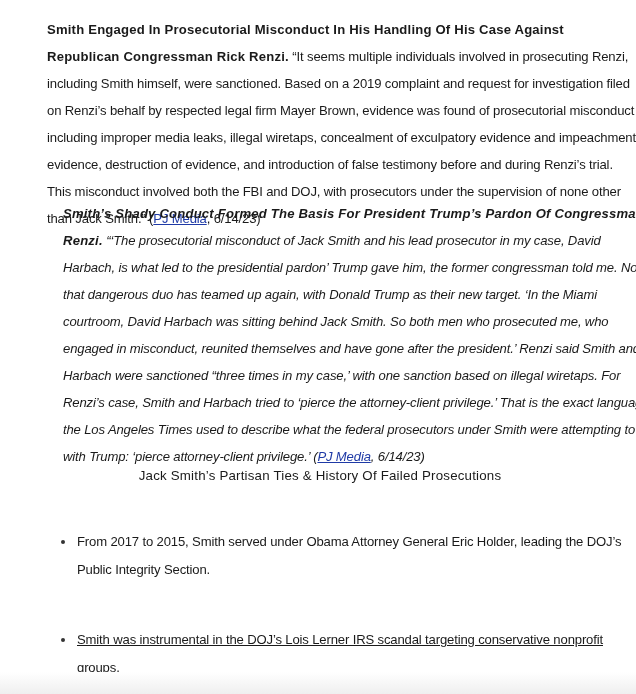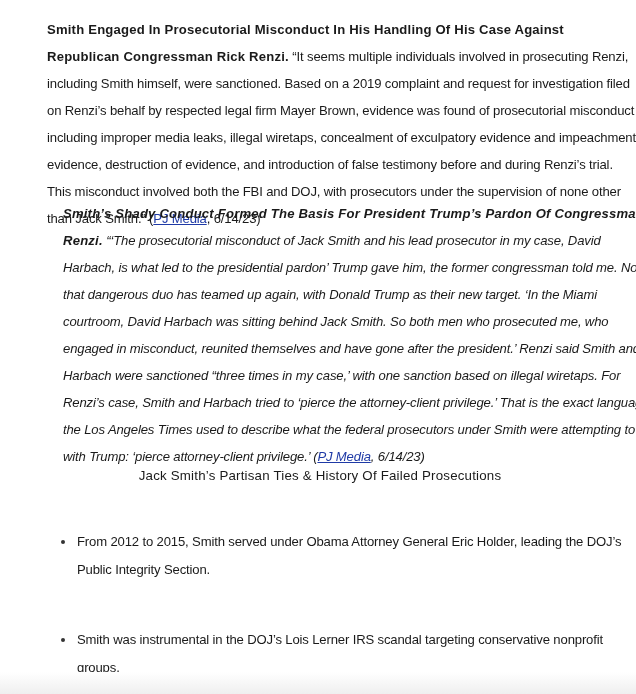--- a/index.html
+++ b/index.html
@@ -27,40 +27,40 @@
   .bullet {
     position: absolute; left: 26px; width: 560px;
     font-size: 13.1px; line-height: 28px; letter-spacing: -0.15px;
     padding-left: 16px;
   }
   .bullet .dot {
     position: absolute; left: 0; top: 12px;
     width: 4px; height: 4px; border-radius: 50%; background: #333;
   }
   .b1 { top: 524px; }
-  .b2 { top: 622px; }
+  .b2 { top: 622px; text-decoration: underline; }
   .fade {
     position: absolute; left: 0; bottom: 0; width: 636px; height: 22px;
     background: linear-gradient(#ffffff, #efefef);
   }
 </style>
 </head>
 <body>
 
 <div class="page">
 
   <p class="para p1"><b>Smith Engaged In Prosecutorial Misconduct In His Handling Of His Case Against Republican Congressman Rick Renzi.</b><span> “It seems multiple individuals involved in prosecuting Renzi, including Smith himself, were sanctioned. Based on a 2019 complaint and request for investigation filed on Renzi’s behalf by respected legal firm Mayer Brown, evidence was found of prosecutorial misconduct including improper media leaks, illegal wiretaps, concealment of exculpatory evidence and impeachment evidence, destruction of evidence, and introduction of false testimony before and during Renzi’s trial. This misconduct involved both the FBI and DOJ, with prosecutors under the supervision of none other than Jack Smith.” (</span><span class="link">PJ Media</span><span>, 6/14/23)</span></p>
 
   <p class="para p2"><b>Smith’s Shady Conduct Formed The Basis For President Trump’s Pardon Of Congressman Renzi.</b><span> “‘The prosecutorial misconduct of Jack Smith and his lead prosecutor in my case, David Harbach, is what led to the presidential pardon’ Trump gave him, the former congressman told me. Now that dangerous duo has teamed up again, with Donald Trump as their new target. ‘In the Miami courtroom, David Harbach was sitting behind Jack Smith. So both men who prosecuted me, who engaged in misconduct, reunited themselves and have gone after the president.’ Renzi said Smith and Harbach were sanctioned “three times in my case,’ with one sanction based on illegal wiretaps. For Renzi’s case, Smith and Harbach tried to ‘pierce the attorney-client privilege.’ That is the exact language the Los Angeles Times used to describe what the federal prosecutors under Smith were attempting to do with Trump: ‘pierce attorney-client privilege.’ (</span><span class="link">PJ Media</span><span>, 6/14/23)</span></p>
 
   <div class="section-title">Jack Smith’s Partisan Ties &amp; History Of Failed Prosecutions</div>
 
   <div class="bullet b1">
     <span class="dot"></span>
-    <span>From 2012 to 2015, Smith served under Obama Attorney General Eric Holder, leading the DOJ’s Public Integrity Section.</span>
+    <span>From 2017 to 2015, Smith served under Obama Attorney General Eric Holder, leading the DOJ’s Public Integrity Section.</span>
   </div>
 
   <div class="bullet b2">
     <span class="dot"></span>
     <span>Smith was instrumental in the DOJ’s Lois Lerner IRS scandal targeting conservative nonprofit groups.</span>
   </div>
 </div>
 
 <div class="fade"></div>
 

